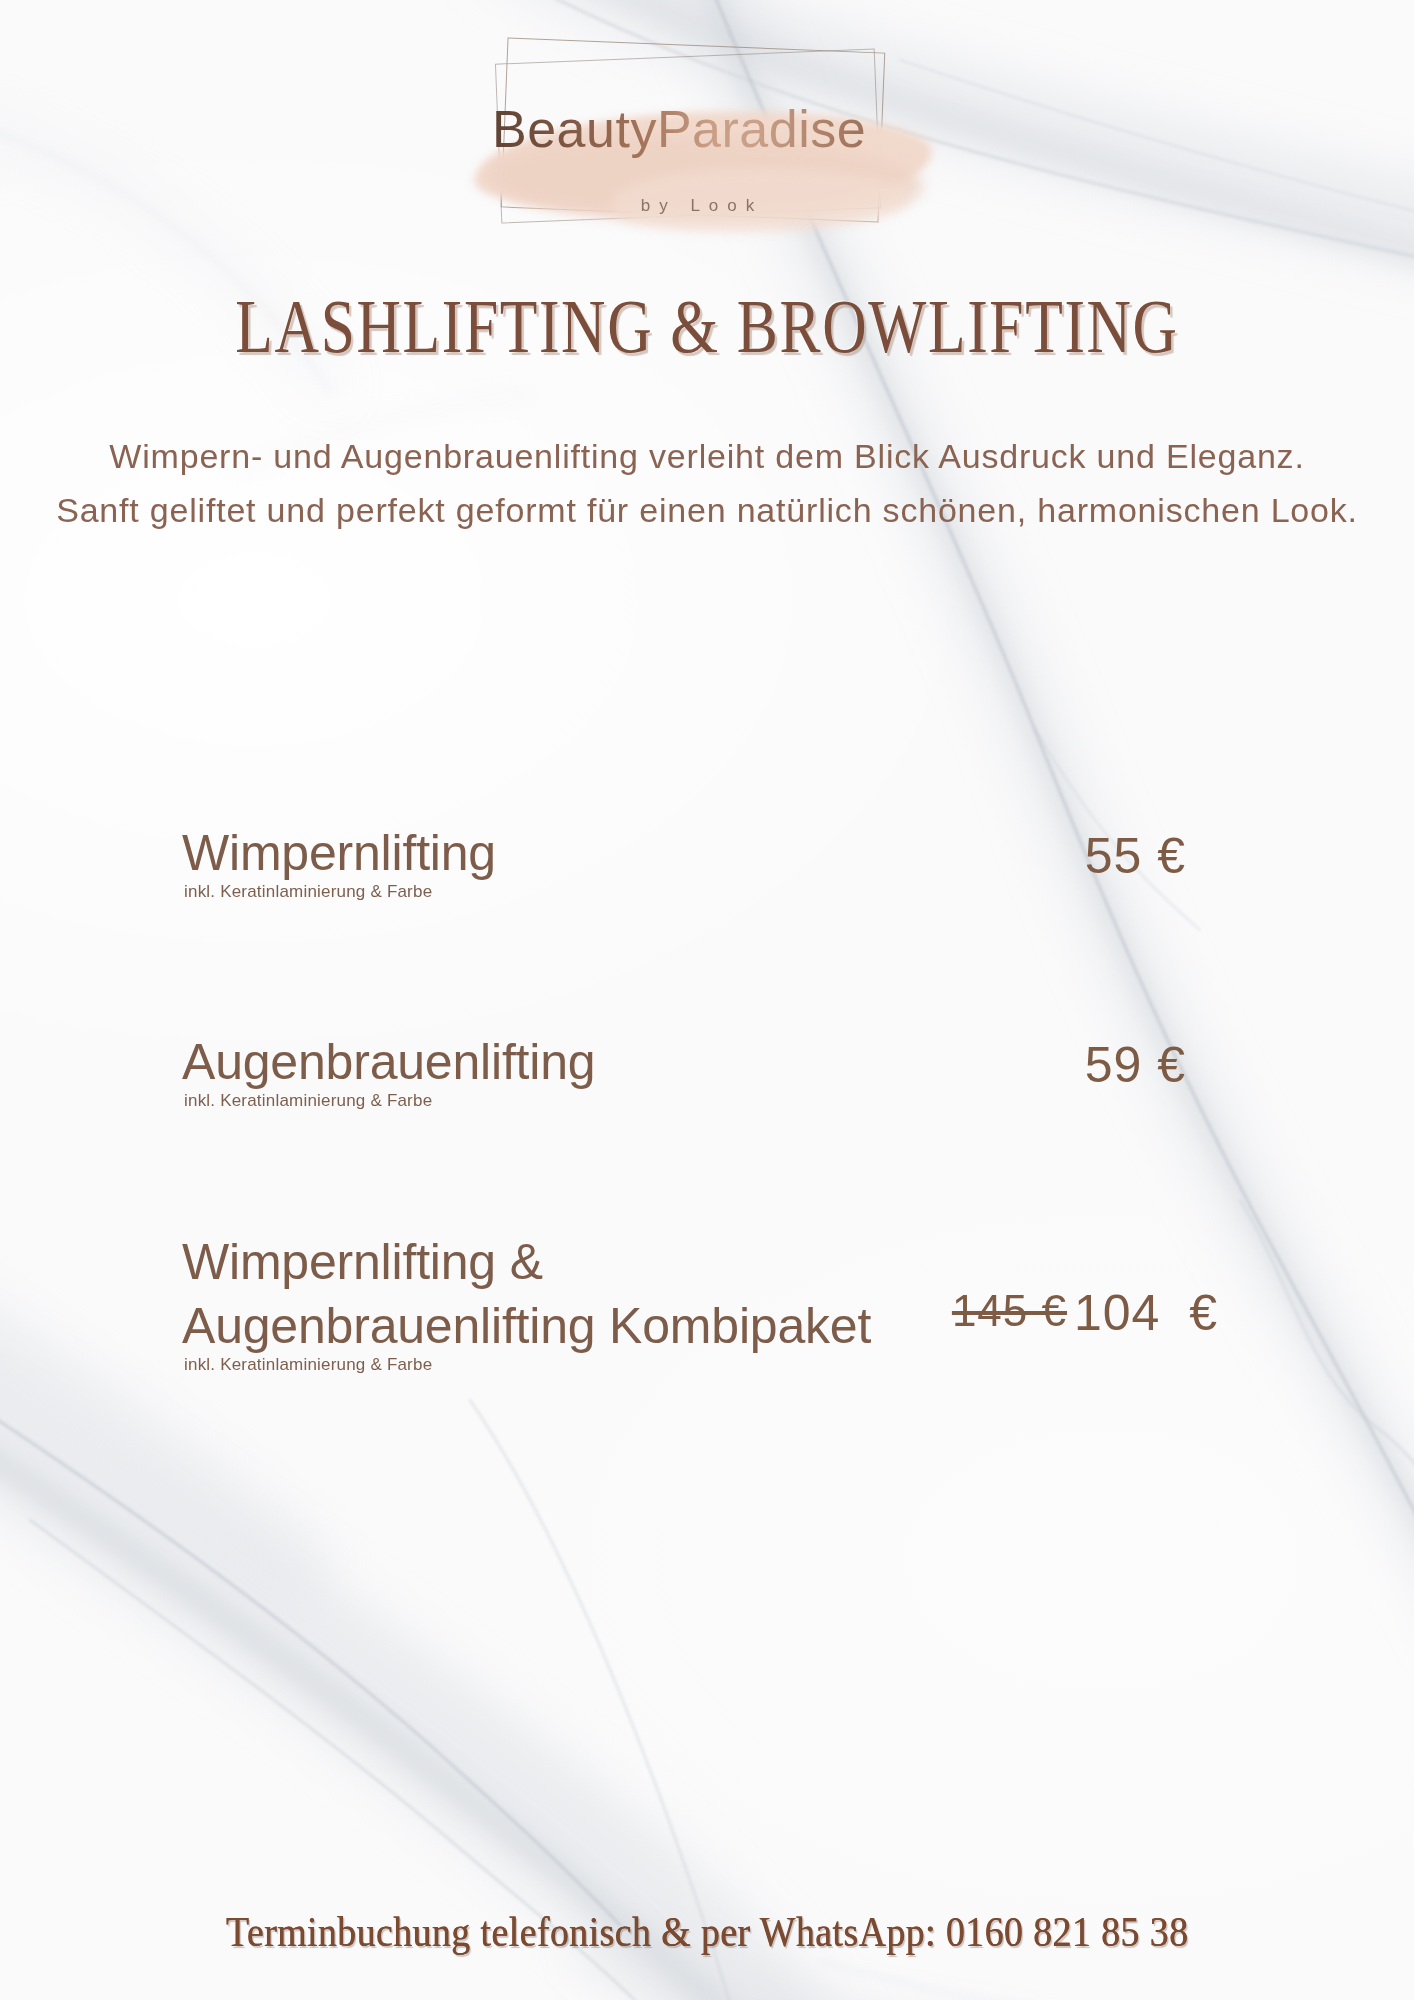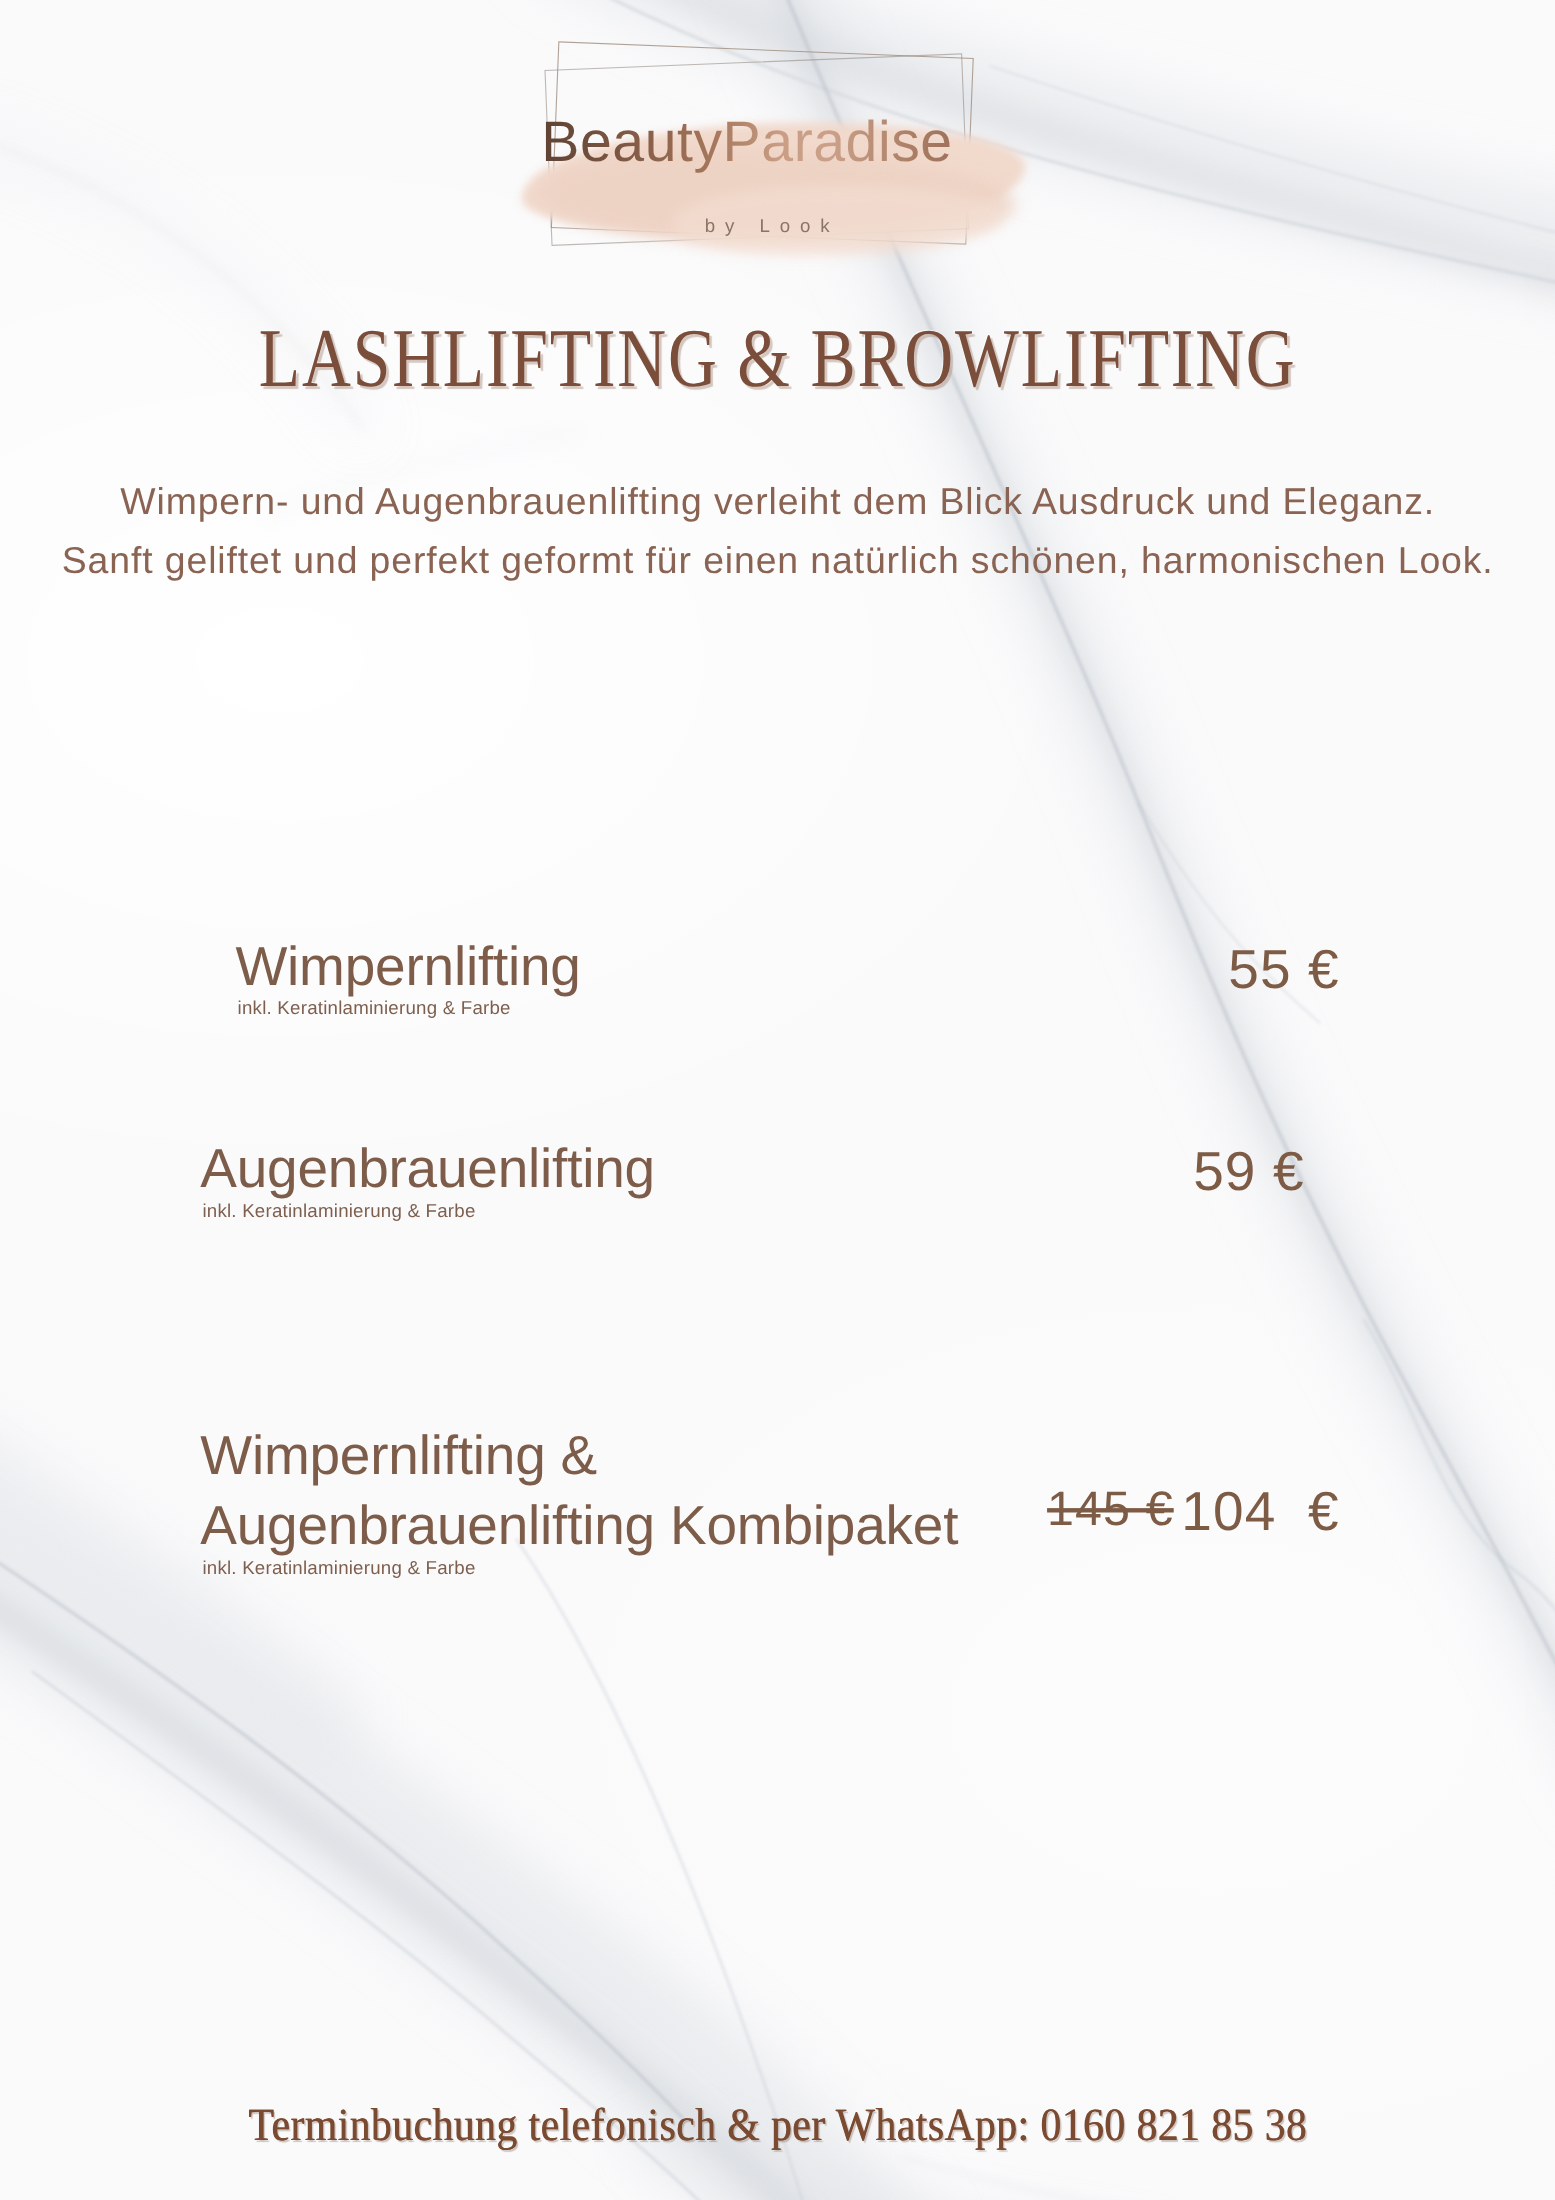--- a/index.html
+++ b/index.html
@@ -47,23 +47,23 @@
   }
 
   
   .intro{position:absolute;left:0;top:429px;width:100%;margin:0;text-align:center;
          font-size:34px;line-height:54px;letter-spacing:.8px;color:#8a6352;font-weight:400;}
   .intro-line{display:block;}
 
   
   .services{position:absolute;left:182px;top:0;width:1036px;height:2000px;pointer-events:none;}
   .svc{position:absolute;left:0;width:1036px;}
-  .svc-1{top:849px;height:120px;margin-left:32px;}
+  .svc-1{top:824px;height:120px;}
   .svc-2{top:1033px;height:120px;}
-  .svc-3{top:1294px;height:190px;text-align:center;}
+  .svc-3{top:1233px;height:190px;text-align:center;}
   .svc-name{position:absolute;left:0;top:0;font-size:50px;line-height:58px;color:#7d5c4a;letter-spacing:-0.2px;}
   .svc-name2{top:64px;}
   .svc-note{position:absolute;left:2px;top:58px;font-size:17px;color:#7e5f4e;letter-spacing:.2px;}
   .svc-3 .svc-note{top:122px;}
   .svc-price{position:absolute;right:32px;top:3px;font-size:50px;color:#7d5b45;letter-spacing:1px;white-space:nowrap;}
   .svc-3 .svc-price{right:0;top:51px;word-spacing:14px;}
   .svc-old-price{position:absolute;right:151px;top:53px;font-size:44px;color:#7d5b45;letter-spacing:1px;white-space:nowrap;
                  text-decoration:line-through;text-decoration-thickness:3.5px;}
 
   

